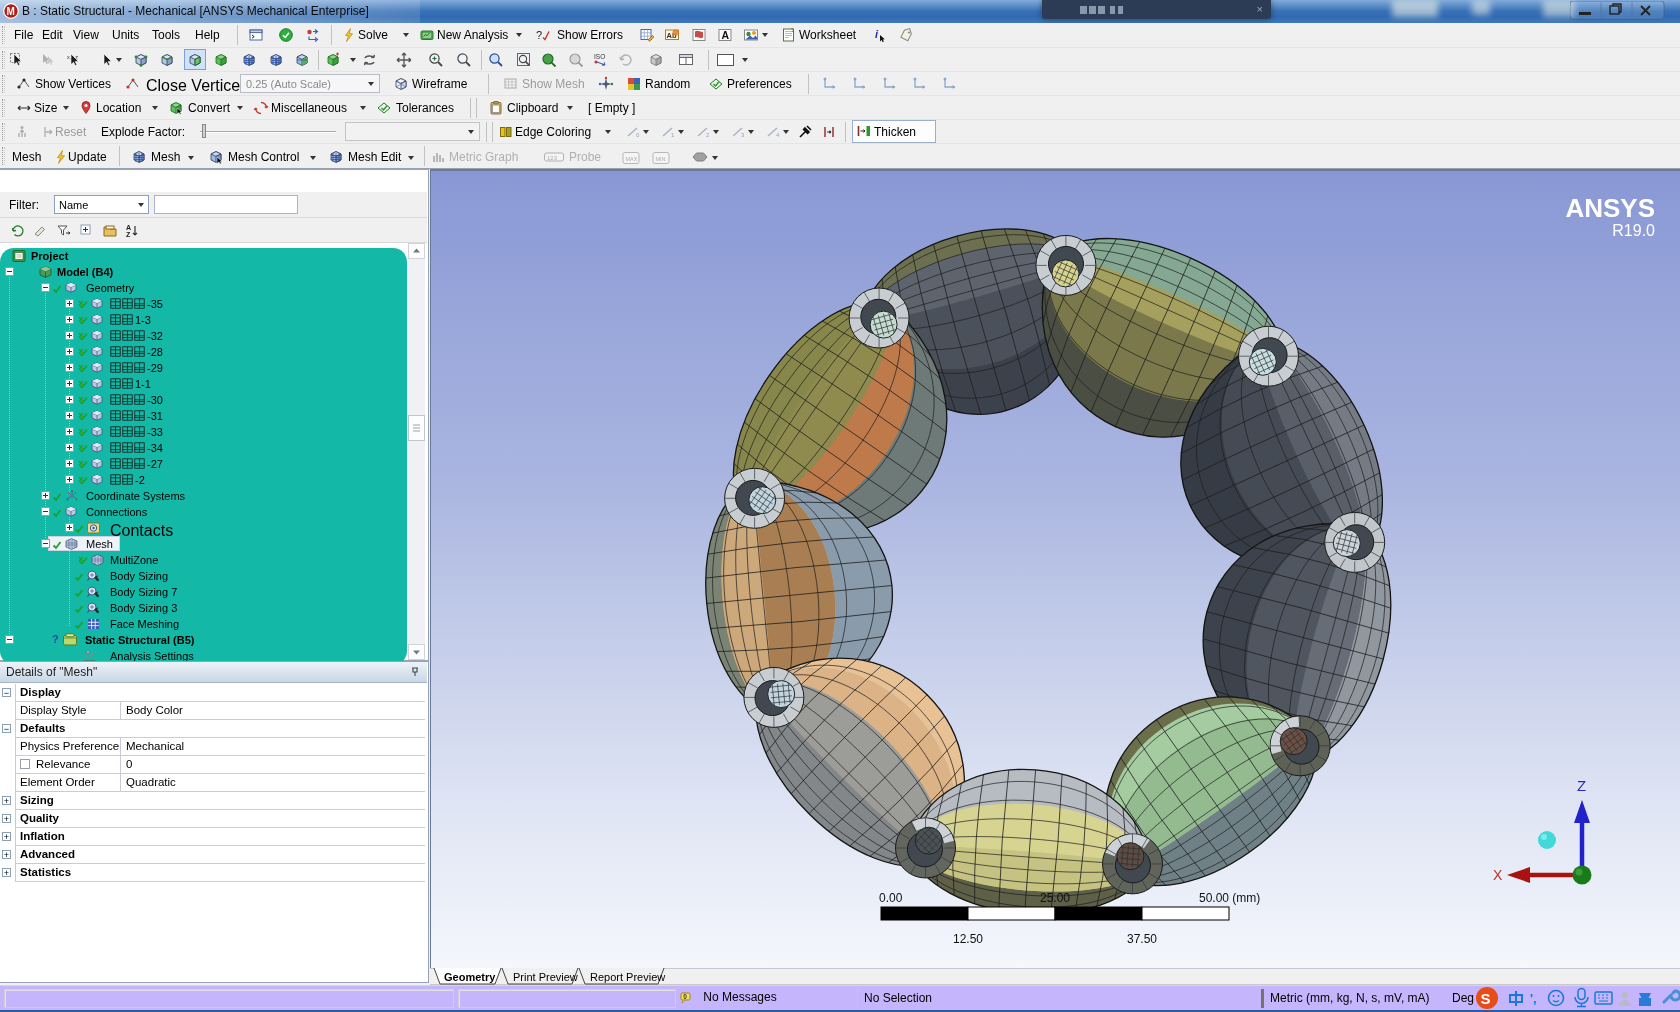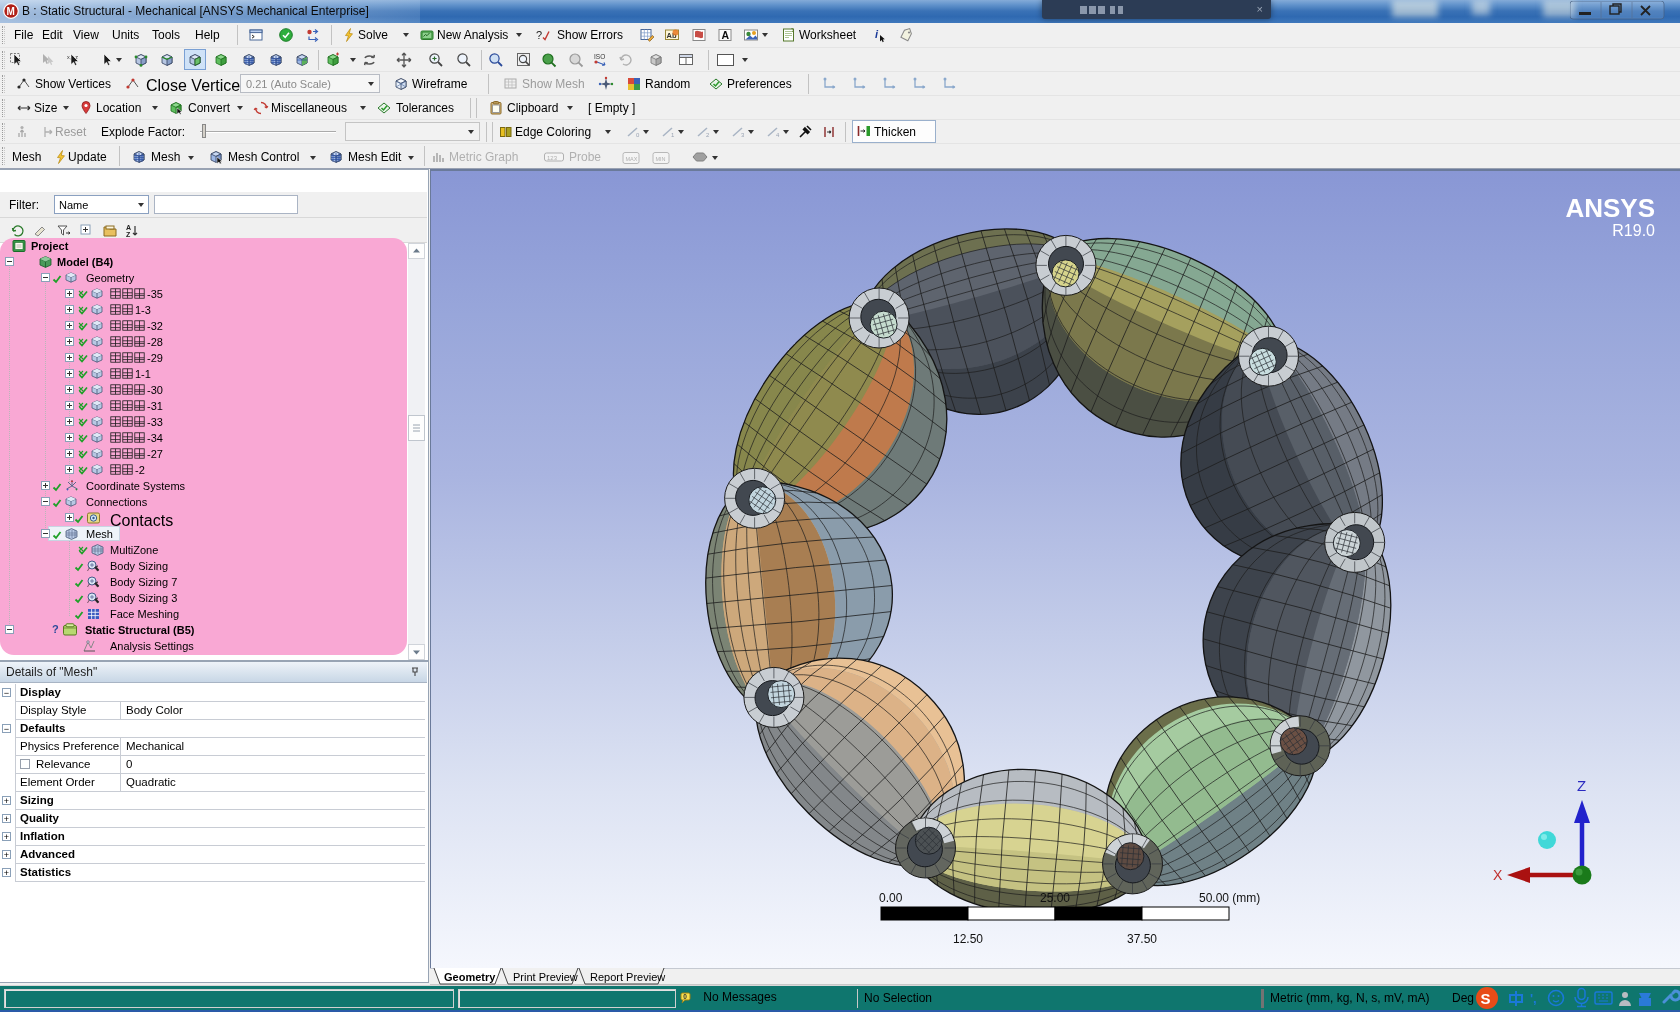--- a/index.html
+++ b/index.html
@@ -267,21 +267,21 @@
         <circle cx="8" cy="4" r="1.6" fill="#2a2a2a"></circle>
         <circle cx="3" cy="11" r="1.6" fill="#2a2a2a"></circle>
       </svg></span>
     <span class="abs" style="left:35px;top:5px;font-size:12px;color:#000;white-space:nowrap;">Show Vertices</span>
 <span class="abs" style="left:125px;top:4px;"><svg class="ic" width="16" height="16" viewBox="0 0 16 16" style="">
         <path d="M3 11 L8 4 L13 11" fill="none" stroke="#555"></path>
         <circle cx="8" cy="4" r="1.6" fill="#c23a32"></circle>
         <circle cx="3" cy="11" r="1.6" fill="#c23a32"></circle>
       </svg></span>
     <span class="abs" style="left:146px;top:5px;font-size:16px;color:#000;white-space:nowrap;">Close Vertices</span>
-<span class="abs" style="left:240px;top:2px;width:140px;height:19px;border:1px solid #b8bcc4;background:#f6f6f6;color:#8a8a8a;font-size:11px;line-height:18px;padding-left:5px;">0.21 (Auto Scale)</span>
+<span class="abs" style="left:240px;top:2px;width:140px;height:19px;border:1px solid #b8bcc4;background:#f6f6f6;color:#8a8a8a;font-size:11px;line-height:18px;padding-left:5px;">0.25 (Auto Scale)</span>
     <span class="abs" style="left:368px;top:10px;width:0;height:0;border-left:3.5px solid transparent;border-right:3.5px solid transparent;border-top:4px solid #333;"></span>
 <span class="abs" style="left:393px;top:4px;"><svg class="ic" width="16" height="16" viewBox="0 0 16 16" style="">
         <path d="M3 5 L8 2.6 L13 5 L13 11 L8 13.4 L3 11 Z" fill="#e8f0fa" stroke="#33415e" stroke-width="0.8"></path>
         <path d="M3 5 L8 2.6 L13 5 L8 7.4 Z" fill="#f4f8fd" stroke="#33415e" stroke-width="0.8"></path>
         <path d="M8 7.4 L13 5 L13 11 L8 13.4 Z" fill="#d0ddf0" stroke="#33415e" stroke-width="0.8"></path>
         <path d="M3 5 L13 11 M13 5 L3 11" stroke="#4a6898" stroke-width="0.6"></path>
       </svg></span>
     <span class="abs" style="left:412px;top:5px;font-size:12px;color:#000;white-space:nowrap;">Wireframe</span>
 <span class="abs" style="left:488px;top:2px;width:1px;height:20px;background:#c2c2c2;"></span>
 <span class="abs" style="left:503px;top:4px;"><svg class="ic" width="16" height="16" viewBox="0 0 16 16" style="">
@@ -527,21 +527,21 @@
 <svg class="abs" style="left:102px;top:5px" width="16" height="15" viewBox="0 0 16 15">
         <path d="M2 4 h4 l1.5 2 H14 v7 H2 Z" fill="#e8c060" stroke="#8a6a20"></path>
         <rect x="4" y="3" width="8" height="3" fill="#fdf6e0" stroke="#8a6a20"></rect>
       </svg>
 <svg class="abs" style="left:125px;top:5px" width="16" height="15" viewBox="0 0 16 15">
         <text x="1" y="7" font-size="7" font-weight="bold" fill="#222">A</text>
         <text x="1" y="14" font-size="7" font-weight="bold" fill="#222">Z</text>
         <path d="M10 3 v9 M10 12 l-2-2.2 M10 12 l2-2.2" stroke="#333" stroke-width="1.2" fill="none"></path>
       </svg>
 </div>
-<div class="abs" style="left:0;top:68px;width:407px;height:417px;background:#f9a8d4;overflow:hidden;font-size:11px;border-radius:14px;">
+<div class="abs" style="left:0;top:78px;width:407px;height:417px;background:#14b8a6;overflow:hidden;font-size:11px;border-radius:14px;">
 <span class="abs" style="left:9px;top:26px;width:1px;height:370px;border-left:1px dotted #b8b8b8;"></span>
 <span class="abs" style="left:45px;top:42px;width:1px;height:254px;border-left:1px dotted #b8b8b8;"></span>
 <span class="abs" style="left:69px;top:58px;width:1px;height:188px;border-left:1px dotted #b8b8b8;"></span>
 <span class="abs" style="left:69px;top:266px;width:1px;height:14px;border-left:1px dotted #b8b8b8;"></span>
 <span class="abs" style="left:69px;top:298px;width:1px;height:80px;border-left:1px dotted #b8b8b8;"></span>
 <svg class="abs" style="left:12px;top:1px" width="15" height="14" viewBox="0 0 15 14">
         <rect x="1" y="1.5" width="12" height="11" rx="1" fill="#3a9a4a" stroke="#1a6a2a"></rect>
         <rect x="3" y="3.5" width="8" height="7" fill="#fdfdf0" stroke="#1a6a2a" stroke-width="0.6"></rect>
         <path d="M4.5 6 h5 M4.5 8 h5" stroke="#888" stroke-width="0.6"></path>
       </svg>
@@ -1691,21 +1691,21 @@
   <path d="M0 0 L1250 0" stroke="#9aa2b2"></path>
   <path d="M4 0 L10 16 L65 16 L71 0" fill="#fff" stroke="#444"></path>
   <text x="14" y="12.5" font-size="11" font-weight="bold" font-family="Liberation Sans">Geometry</text>
   <path d="M72 0 L78 16 L142 16 L148 0" fill="#f0f0f0" stroke="#444"></path>
   <text x="83" y="12.5" font-size="11" font-family="Liberation Sans">Print Preview</text>
   <path d="M149 0 L155 16 L228 16 L234 0" fill="#f0f0f0" stroke="#444"></path>
   <text x="160" y="12.5" font-size="11" font-family="Liberation Sans">Report Preview</text>
  </svg>
 </div>
 
-<div class="abs" style="left:0;top:985px;width:1680px;height:25px;background:#0f766e;border-top:1px solid #d8d8d8;font-size:12px;">
+<div class="abs" style="left:0;top:985px;width:1680px;height:25px;background:#c4b5fd;border-top:1px solid #d8d8d8;font-size:12px;">
  <div class="abs" style="left:4px;top:3px;width:450px;height:19px;border:1px solid #d0d0d0;box-shadow:inset 1px 1px 0 #e2e2e2;"></div>
  <div class="abs" style="left:458px;top:3px;width:218px;height:19px;border:1px solid #d0d0d0;box-shadow:inset 1px 1px 0 #e2e2e2;"></div>
  <div class="abs" style="left:680px;top:3px;width:175px;height:19px;">
    <svg class="ic" width="16" height="16" viewBox="0 0 16 16" style="margin-top:1px">
         <rect x="1" y="3" width="9" height="7" rx="1.5" fill="#f8e050" stroke="#a08010"></rect>
         <path d="M3 10 l-1 3 3-3" fill="#f8e050" stroke="#a08010" stroke-width="0.7"></path>
         <text x="3.2" y="9" font-size="6.5" font-weight="bold" fill="#333">0</text>
       </svg>
    <span style="margin-left:4px;">No Messages</span>
  </div>

